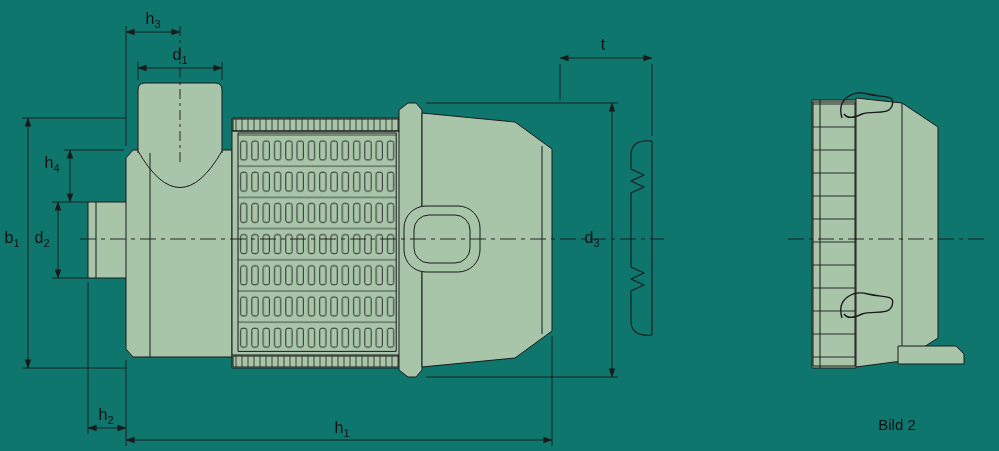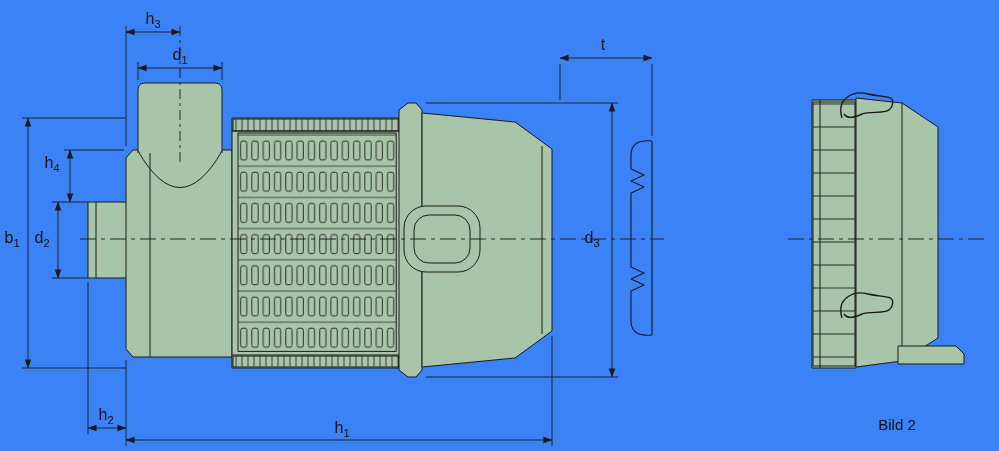--- a/index.html
+++ b/index.html
@@ -1,16 +1,16 @@
 <!DOCTYPE html>
 <html><head>
 <meta charset="utf-8">
 <style>
   html,body{margin:0;padding:0;background:#ffffff;}
-  .stage{position:relative;width:999px;height:451px;background:#3b82f6;overflow:hidden;
+  .stage{position:relative;width:999px;height:451px;background:#0f766e;overflow:hidden;
          font-family:"Liberation Sans", sans-serif;}
   svg{position:absolute;left:0;top:0;}
   text{font-family:"Liberation Sans", sans-serif;font-size:16px;fill:#111111;}
   .sub{font-size:11px;}
   .figcap{font-size:15px;}
   .cl{stroke-dasharray:16 5 4 5;}
   .cl2{stroke-dasharray:10 4 3 4;}
 </style>
 </head>
 <body>

